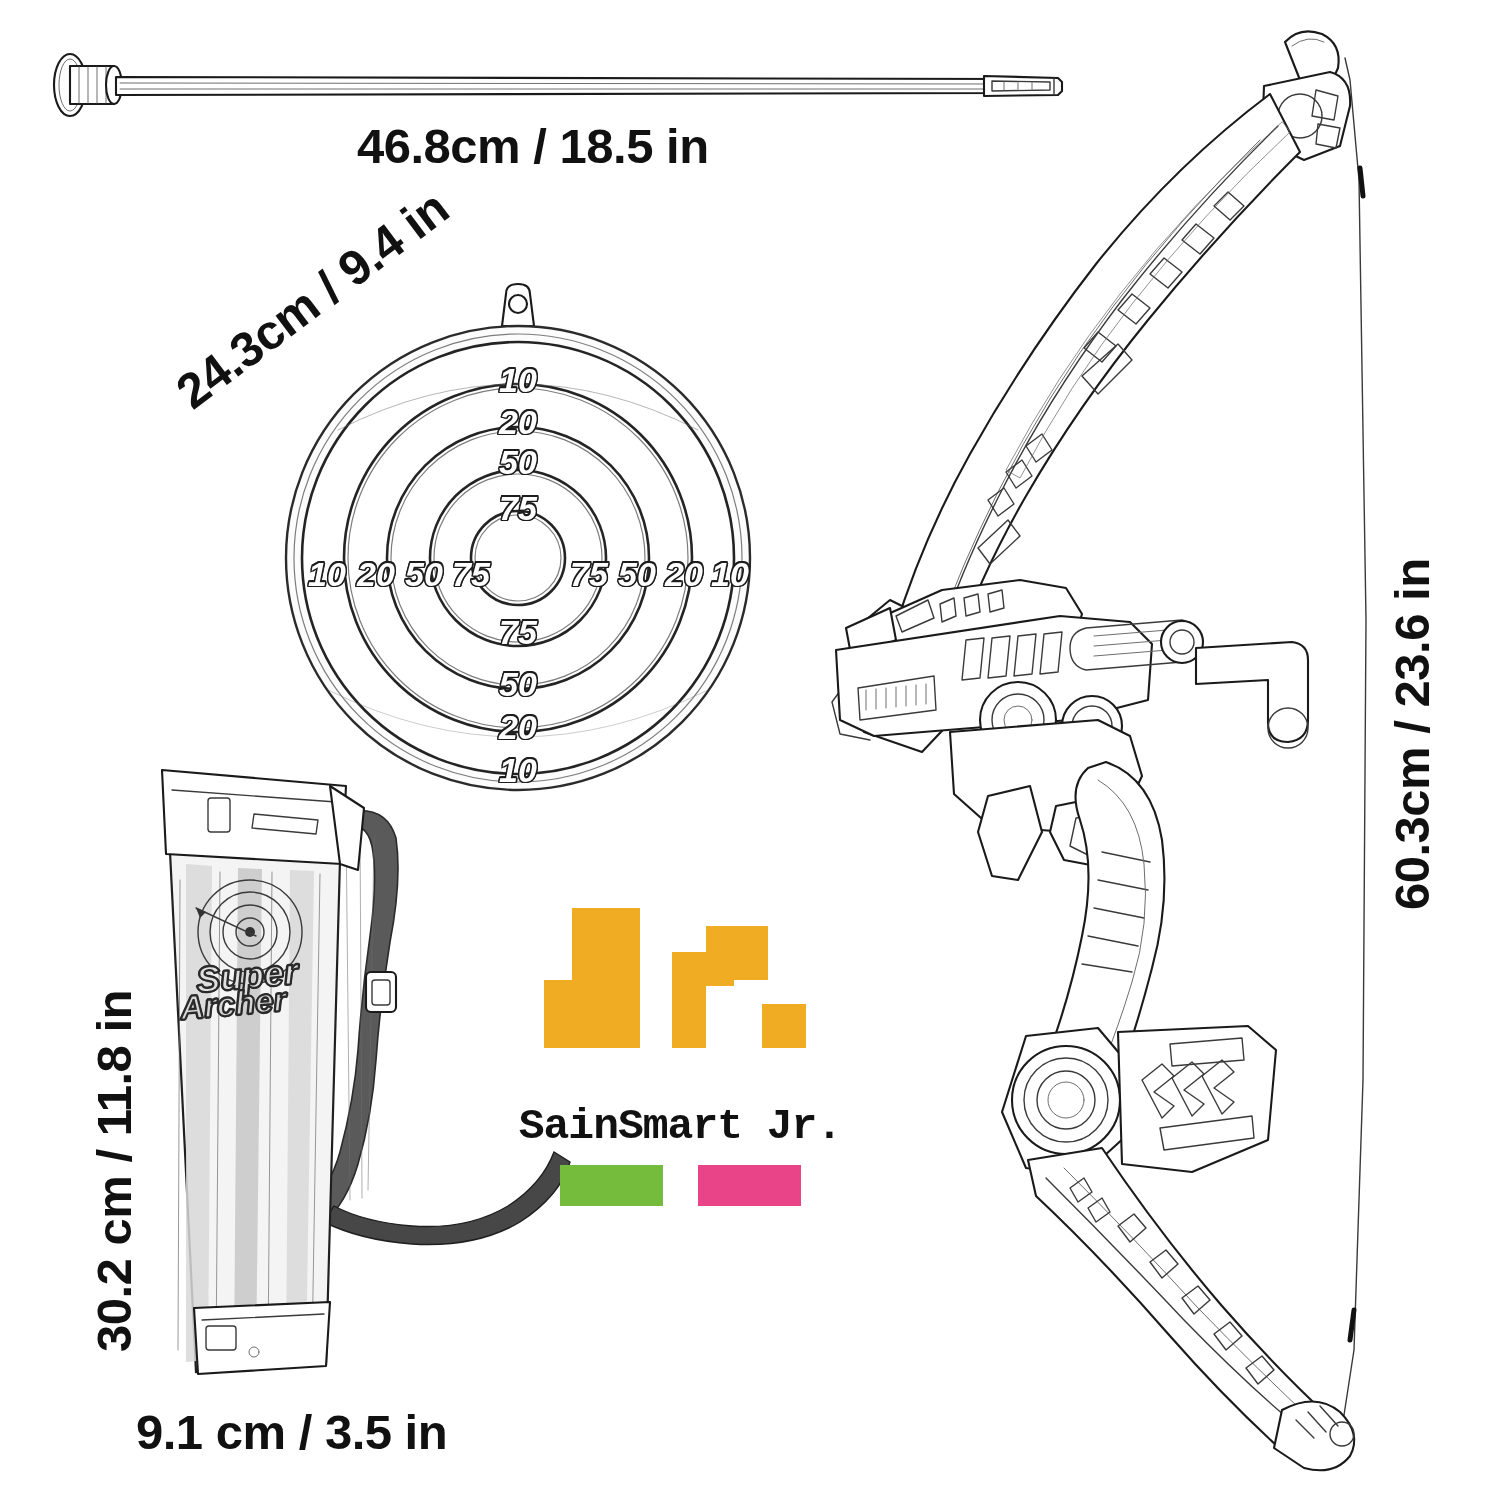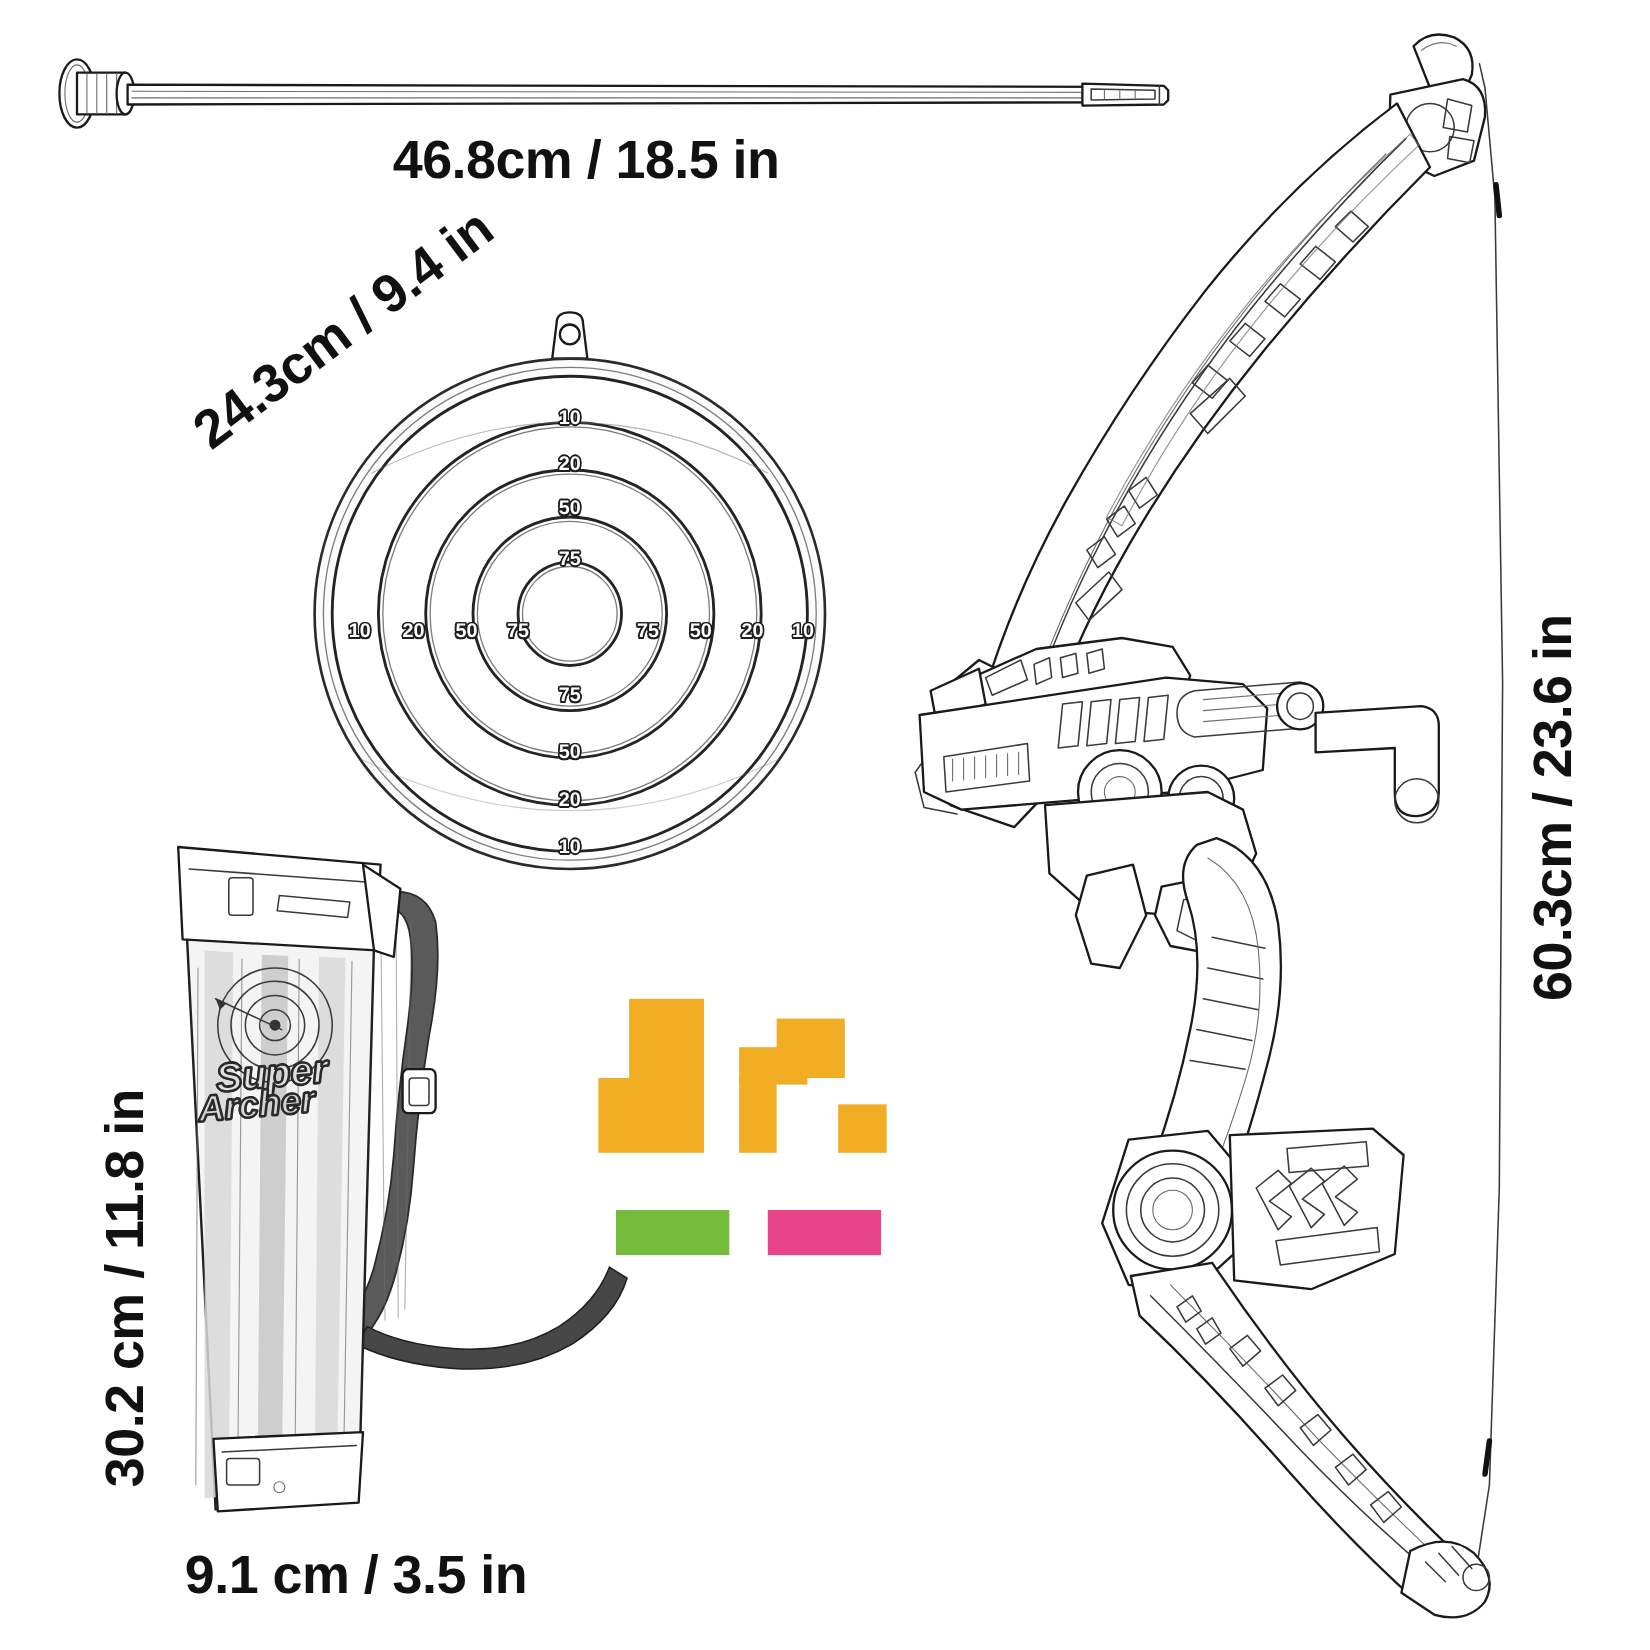--- a/index.html
+++ b/index.html
@@ -25,42 +25,43 @@
     font-weight: 600;
     letter-spacing: -0.5px;
     white-space: nowrap;
     line-height: 1;
   }
   #dim-arrow   { left: 357px;  top: 122px; text-align: center; }
   #dim-target  { left: 168px;  top: 378px; transform: rotate(-37deg); transform-origin: left top; }
   #dim-bow-h   { left: 968px;  top: 800px; }
   #dim-bow-v   { left: 1388px; top: 910px; transform: rotate(-90deg); transform-origin: left top; }
   #dim-quiver-v{ left: 90px;   top: 1352px; transform: rotate(-90deg); transform-origin: left top; }
-  #dim-quiver-h{ left: 136px;  top: 1408px; margin-left: 32px; }
+  #dim-quiver-h{ left: 136px;  top: 1408px; }
 
   
   .art { position: absolute; }
   .art svg { display: block; overflow: visible; }
 
   
   .ln  { fill: #ffffff; stroke: #1a1a1a; stroke-width: 2.1; stroke-linejoin: round; stroke-linecap: round; }
   .ln-thin { fill: none; stroke: #3a3a3a; stroke-width: 1.4; stroke-linejoin: round; stroke-linecap: round; }
   .ln-hair { fill: none; stroke: #6e6e6e; stroke-width: 1; stroke-linecap: round; }
 
   
   #target-art { left: 258px; top: 290px; }
   .trg-ring  { fill: #ffffff; stroke: #242424; stroke-width: 2.6; }
   .trg-ring2 { fill: none;    stroke: #7d7d7d; stroke-width: 1.2; }
   .trg-body  { fill: #fcfcfc; stroke: #2b2b2b; stroke-width: 2.4; }
 
   .score {
     position: absolute;
     font-family: "Liberation Sans", sans-serif;
+    font-style: italic;
     font-weight: 700;
-    font-size: 18px;
+    font-size: 34px;
     color: #ffffff;
     -webkit-text-stroke: 2.2px #1d1d1d;
     paint-order: stroke fill;
     letter-spacing: 0px;
     transform: translate(-50%, -50%);
     white-space: nowrap;
     text-shadow:
       -1.6px 0 #1d1d1d,  1.6px 0 #1d1d1d,
        0 -1.6px #1d1d1d, 0  1.6px #1d1d1d,
       -1.2px -1.2px #1d1d1d, 1.2px -1.2px #1d1d1d,
@@ -346,20 +347,21 @@
       <div class="px" style="left:28px;  top:0px;   width:68px;  height:98px;"></div>
       <div class="px" style="left:0px;   top:72px;  width:96px;  height:68px;"></div>
 
       <div class="px" style="left:128px; top:70px;  width:34px;  height:70px;"></div>
       <div class="px" style="left:128px; top:44px;  width:62px;  height:34px;"></div>
       <div class="px" style="left:162px; top:18px;  width:62px;  height:54px;"></div>
 
       <div class="px" style="left:218px; top:96px;  width:44px;  height:44px;"></div>
     </div>
 
+    <div id="logo-word">SainSmart Jr.</div>
 
     <div id="logo-bars">
       <div class="bar" style="background:#76BC3C;"></div>
       <div class="bar" style="background:#E94487;"></div>
     </div>
   </div>
 
 </div>
 
 </body></html>

